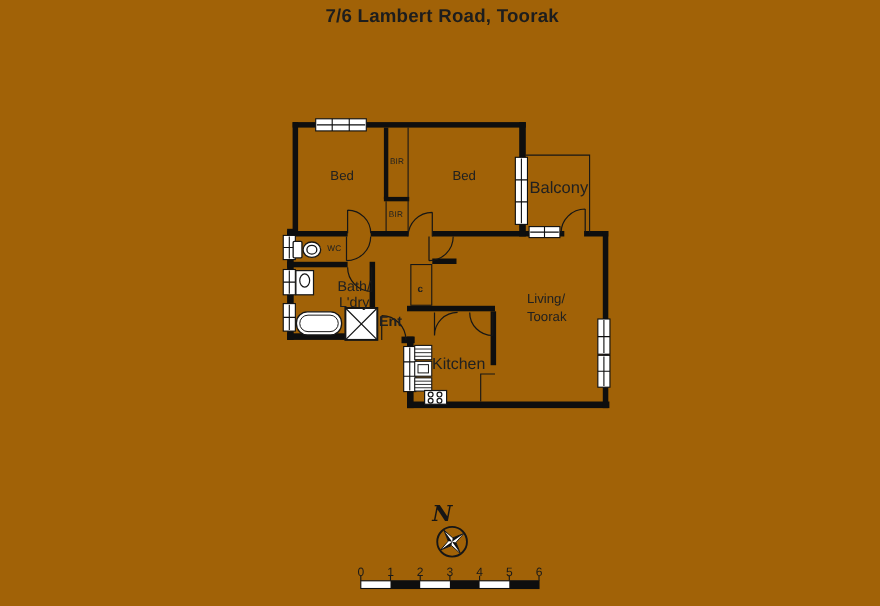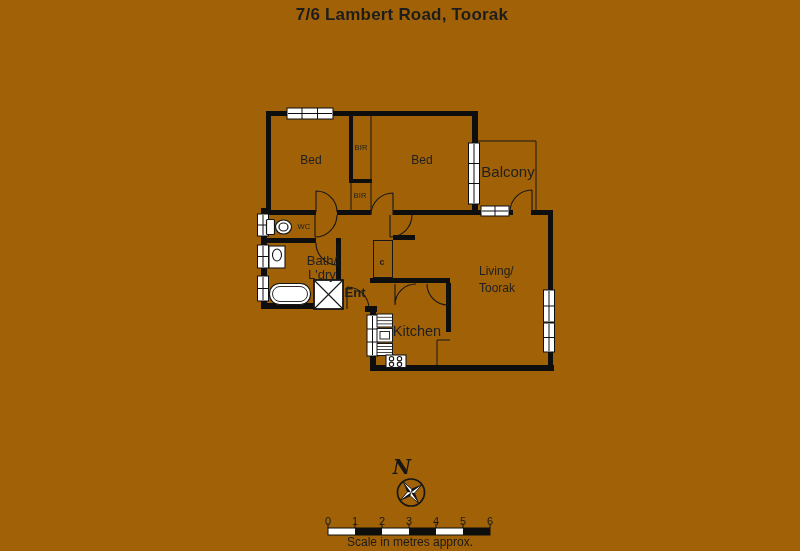--- a/index.html
+++ b/index.html
@@ -196,15 +196,14 @@
 
   <div class="lbl north" style="left:402px;top:467px;">N</div>
 
   <div class="lbl scale-num" style="left:328px;top:521px;">0</div>
   <div class="lbl scale-num" style="left:355px;top:521px;">1</div>
   <div class="lbl scale-num" style="left:382px;top:521px;">2</div>
   <div class="lbl scale-num" style="left:409px;top:521px;">3</div>
   <div class="lbl scale-num" style="left:436px;top:521px;">4</div>
   <div class="lbl scale-num" style="left:463px;top:521px;">5</div>
   <div class="lbl scale-num" style="left:490px;top:521px;">6</div>
-  <div class="lbl scale-caption" style="left:410px;top:542px;">Scale in metres approx.</div>
 
 </div>
 
 </body></html>

